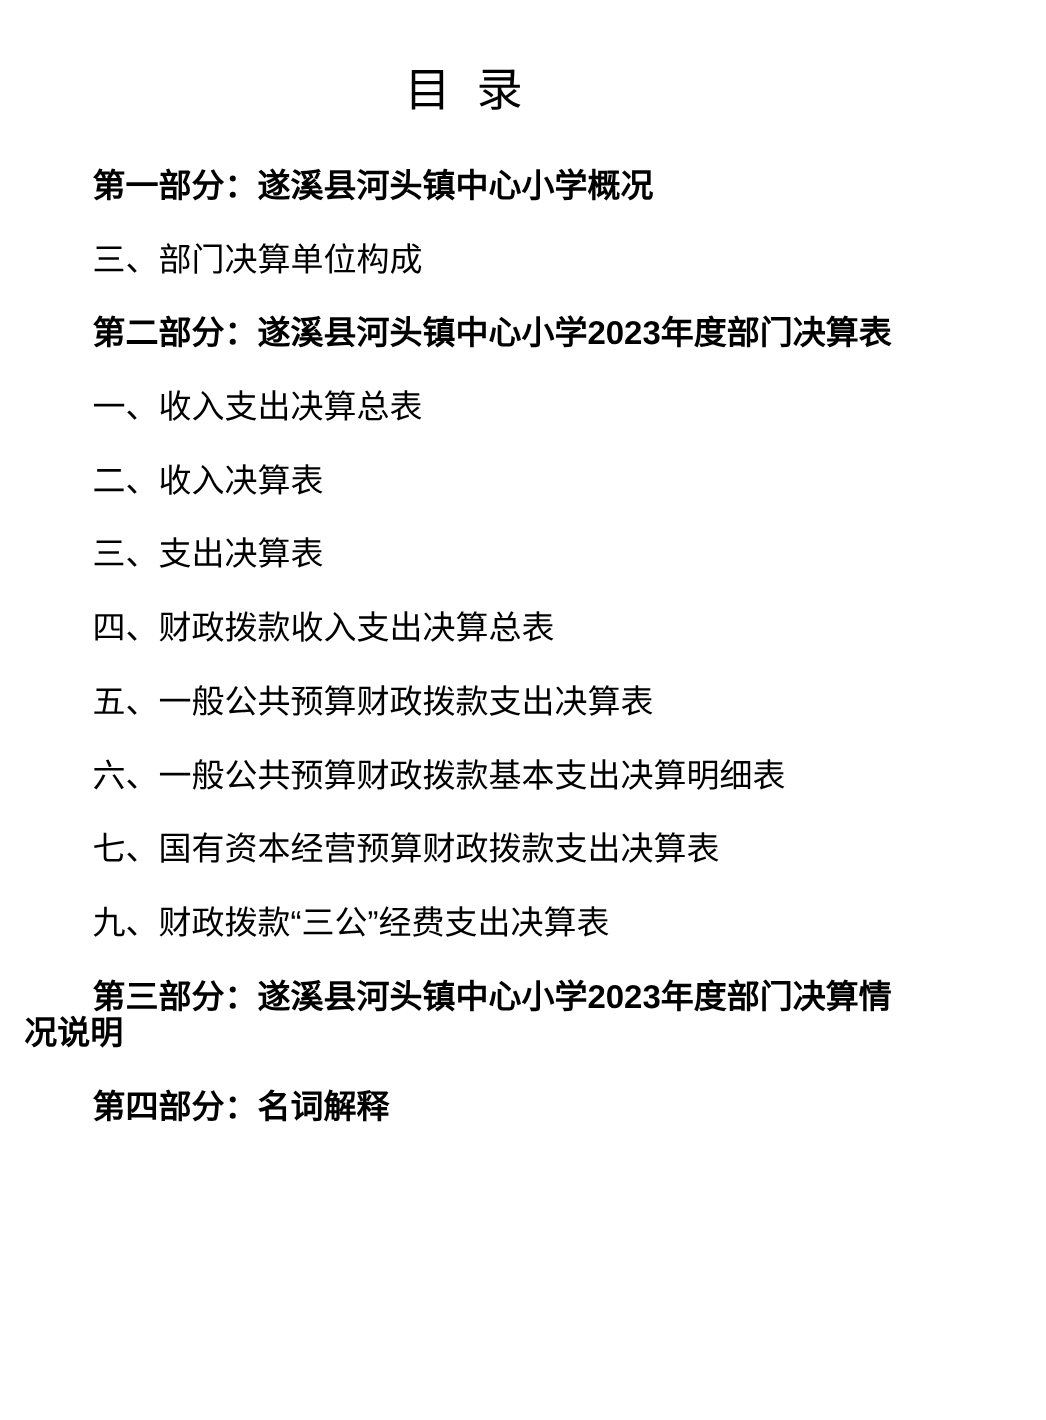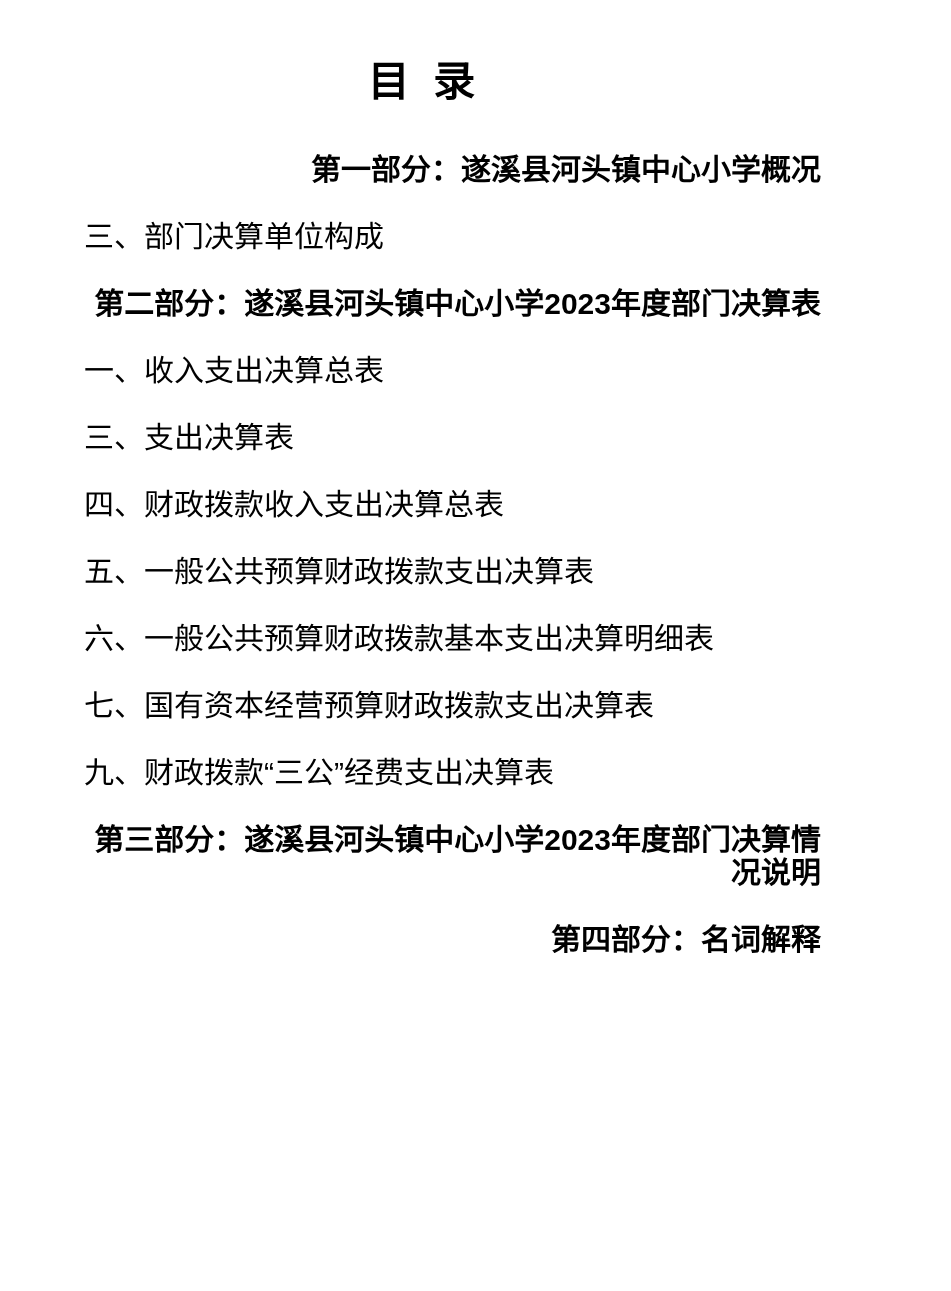--- a/index.html
+++ b/index.html
@@ -18,49 +18,49 @@
   .page {
     box-sizing: border-box;
     width: 951px;
     height: 1291px;
     padding: 57px 130px 0 22px;
   }
   .doc-title {
     margin: 0 0 46px 0;
     font-size: 42px;
     line-height: 50px;
-    font-weight: bold;
+    font-weight: normal;
     text-align: center;
     white-space: pre; 
   }
   .toc p {
     margin: 0 0 34px 0;
     font-size: 30px;
     line-height: 33px;
     text-indent: 62px; 
     word-break: break-all;
   }
   .toc p.heading {
     font-weight: bold;
-    text-align: right;
   }
   .toc p.item {
     font-weight: normal;
   }
 </style>
 </head>
 <body>
 
 <div class="page">
   <h1 class="doc-title">目  录</h1>
   <div class="toc">
       <p class="heading">第一部分：遂溪县河头镇中心小学概况</p>
       <p class="item">三、部门决算单位构成</p>
       <p class="heading">第二部分：遂溪县河头镇中心小学2023年度部门决算表</p>
       <p class="item">一、收入支出决算总表</p>
+      <p class="item">二、收入决算表</p>
       <p class="item">三、支出决算表</p>
       <p class="item">四、财政拨款收入支出决算总表</p>
       <p class="item">五、一般公共预算财政拨款支出决算表</p>
       <p class="item">六、一般公共预算财政拨款基本支出决算明细表</p>
       <p class="item">七、国有资本经营预算财政拨款支出决算表</p>
       <p class="item">九、财政拨款“三公”经费支出决算表</p>
       <p class="heading">第三部分：遂溪县河头镇中心小学2023年度部门决算情况说明</p>
       <p class="heading">第四部分：名词解释</p>
     </div>
 </div>

